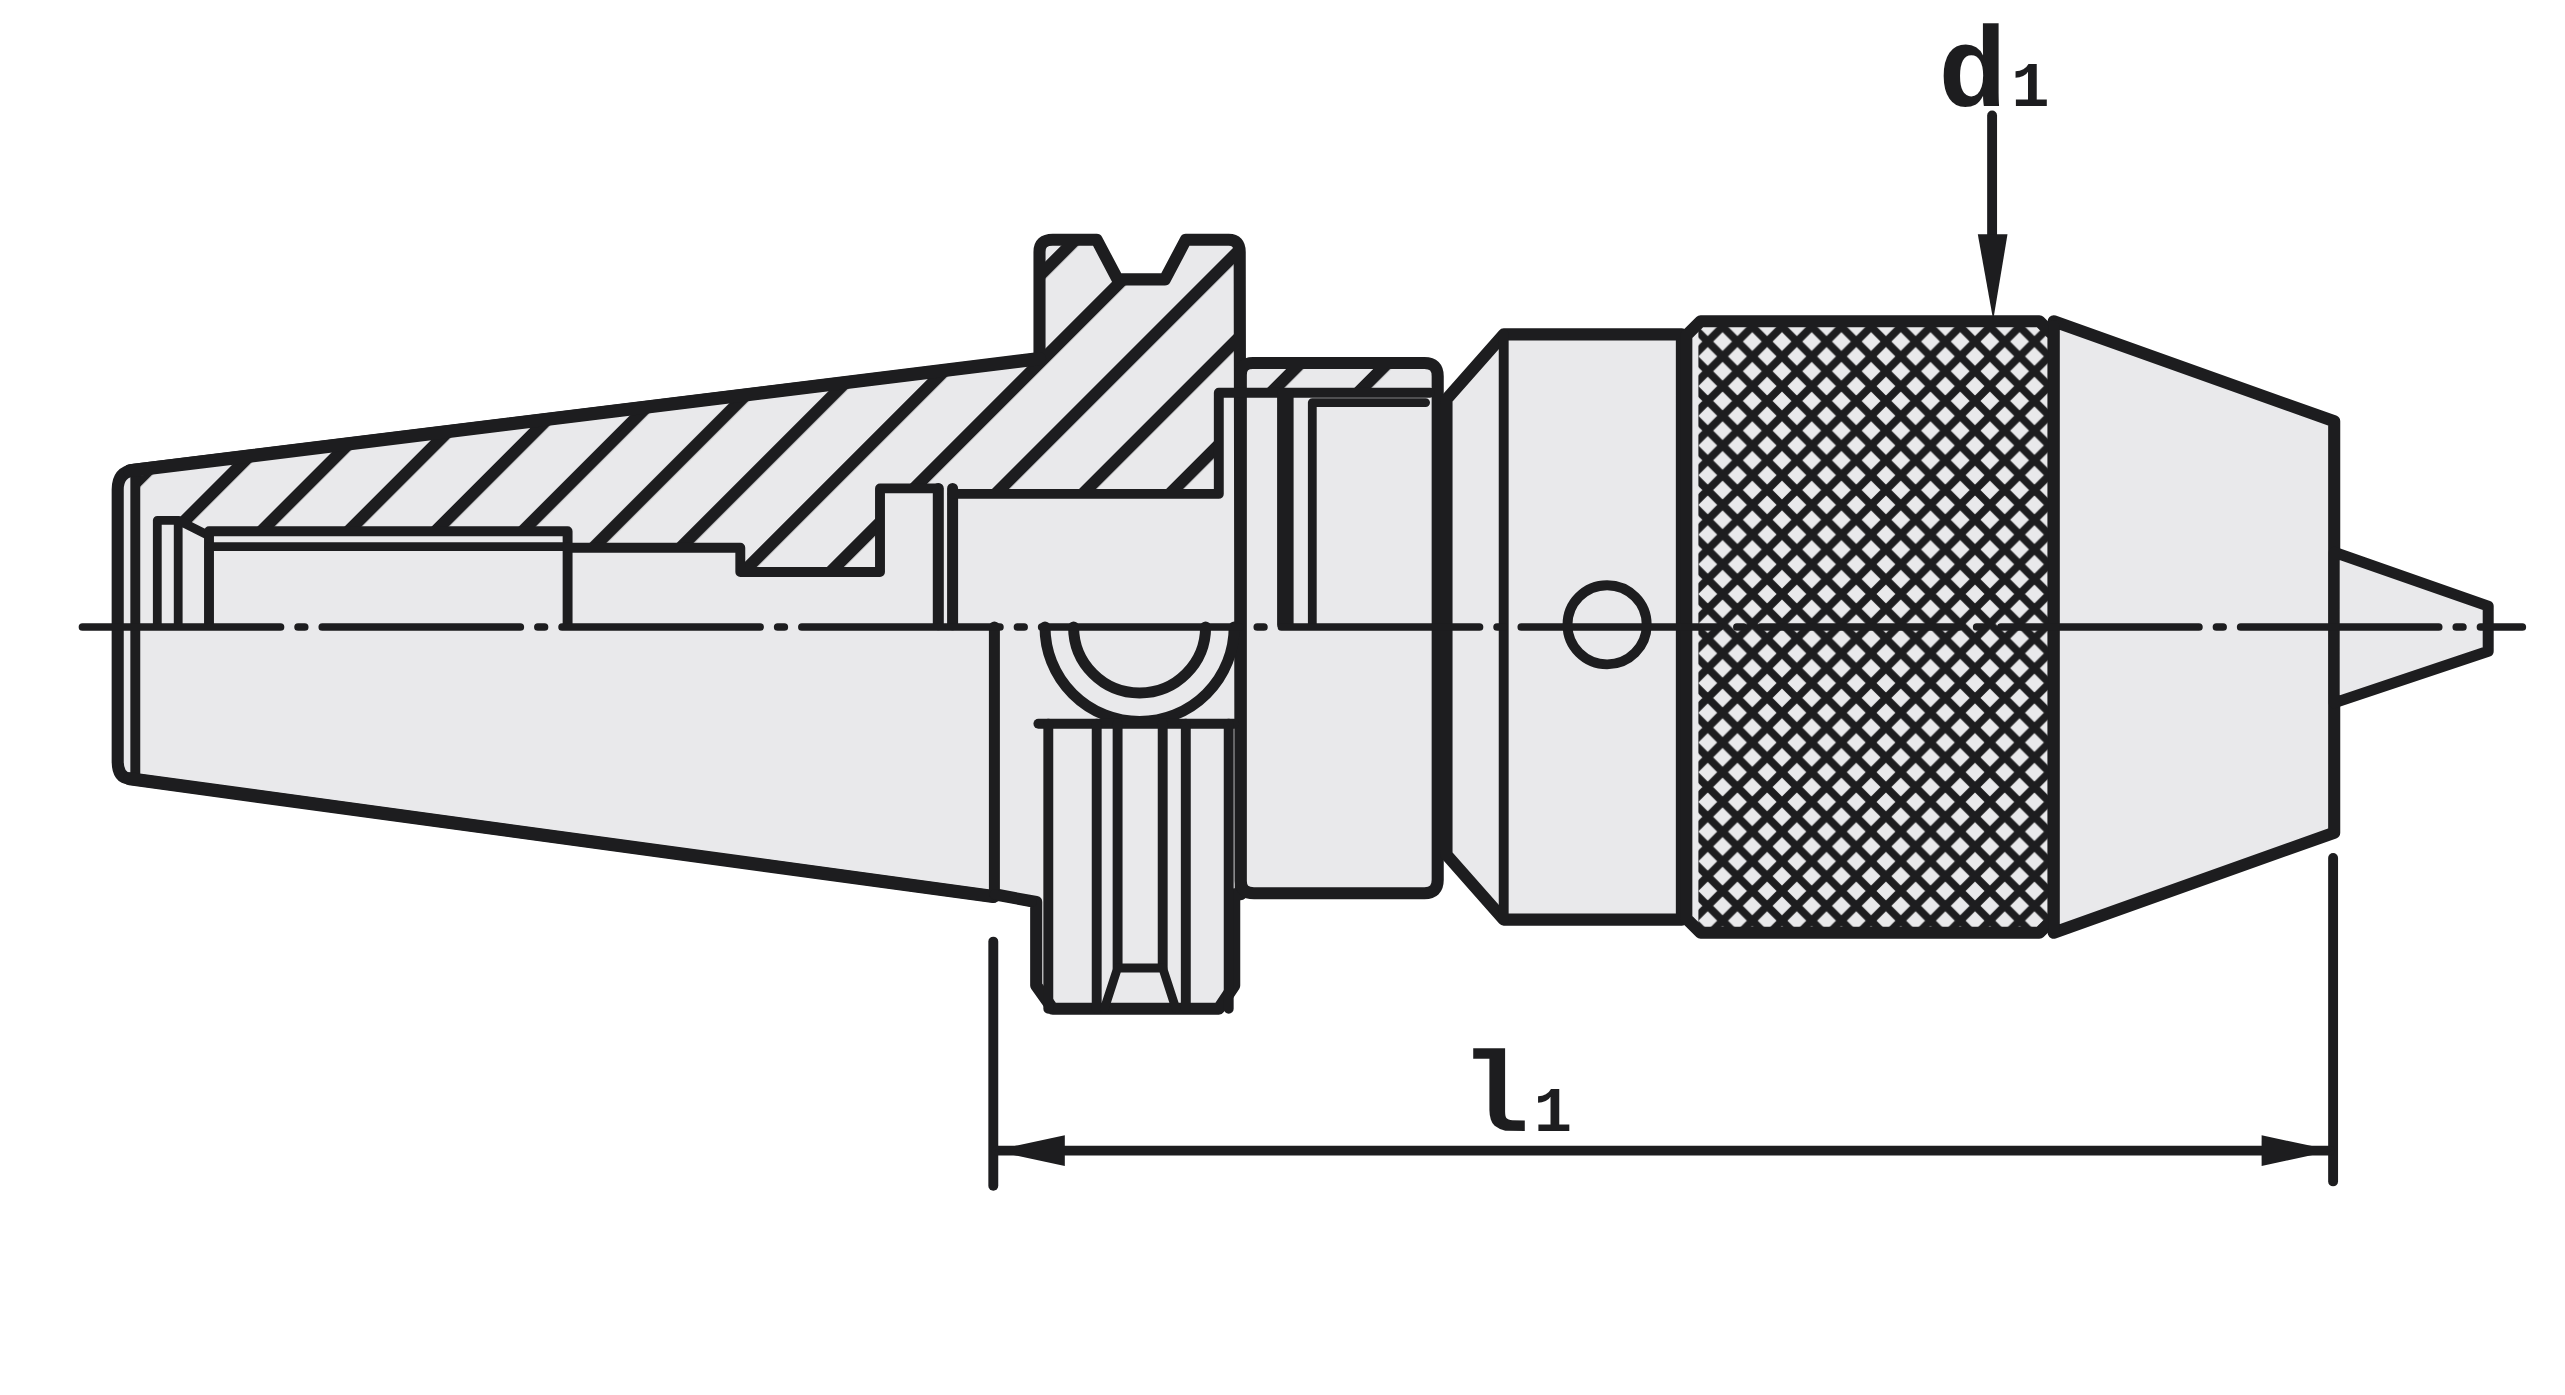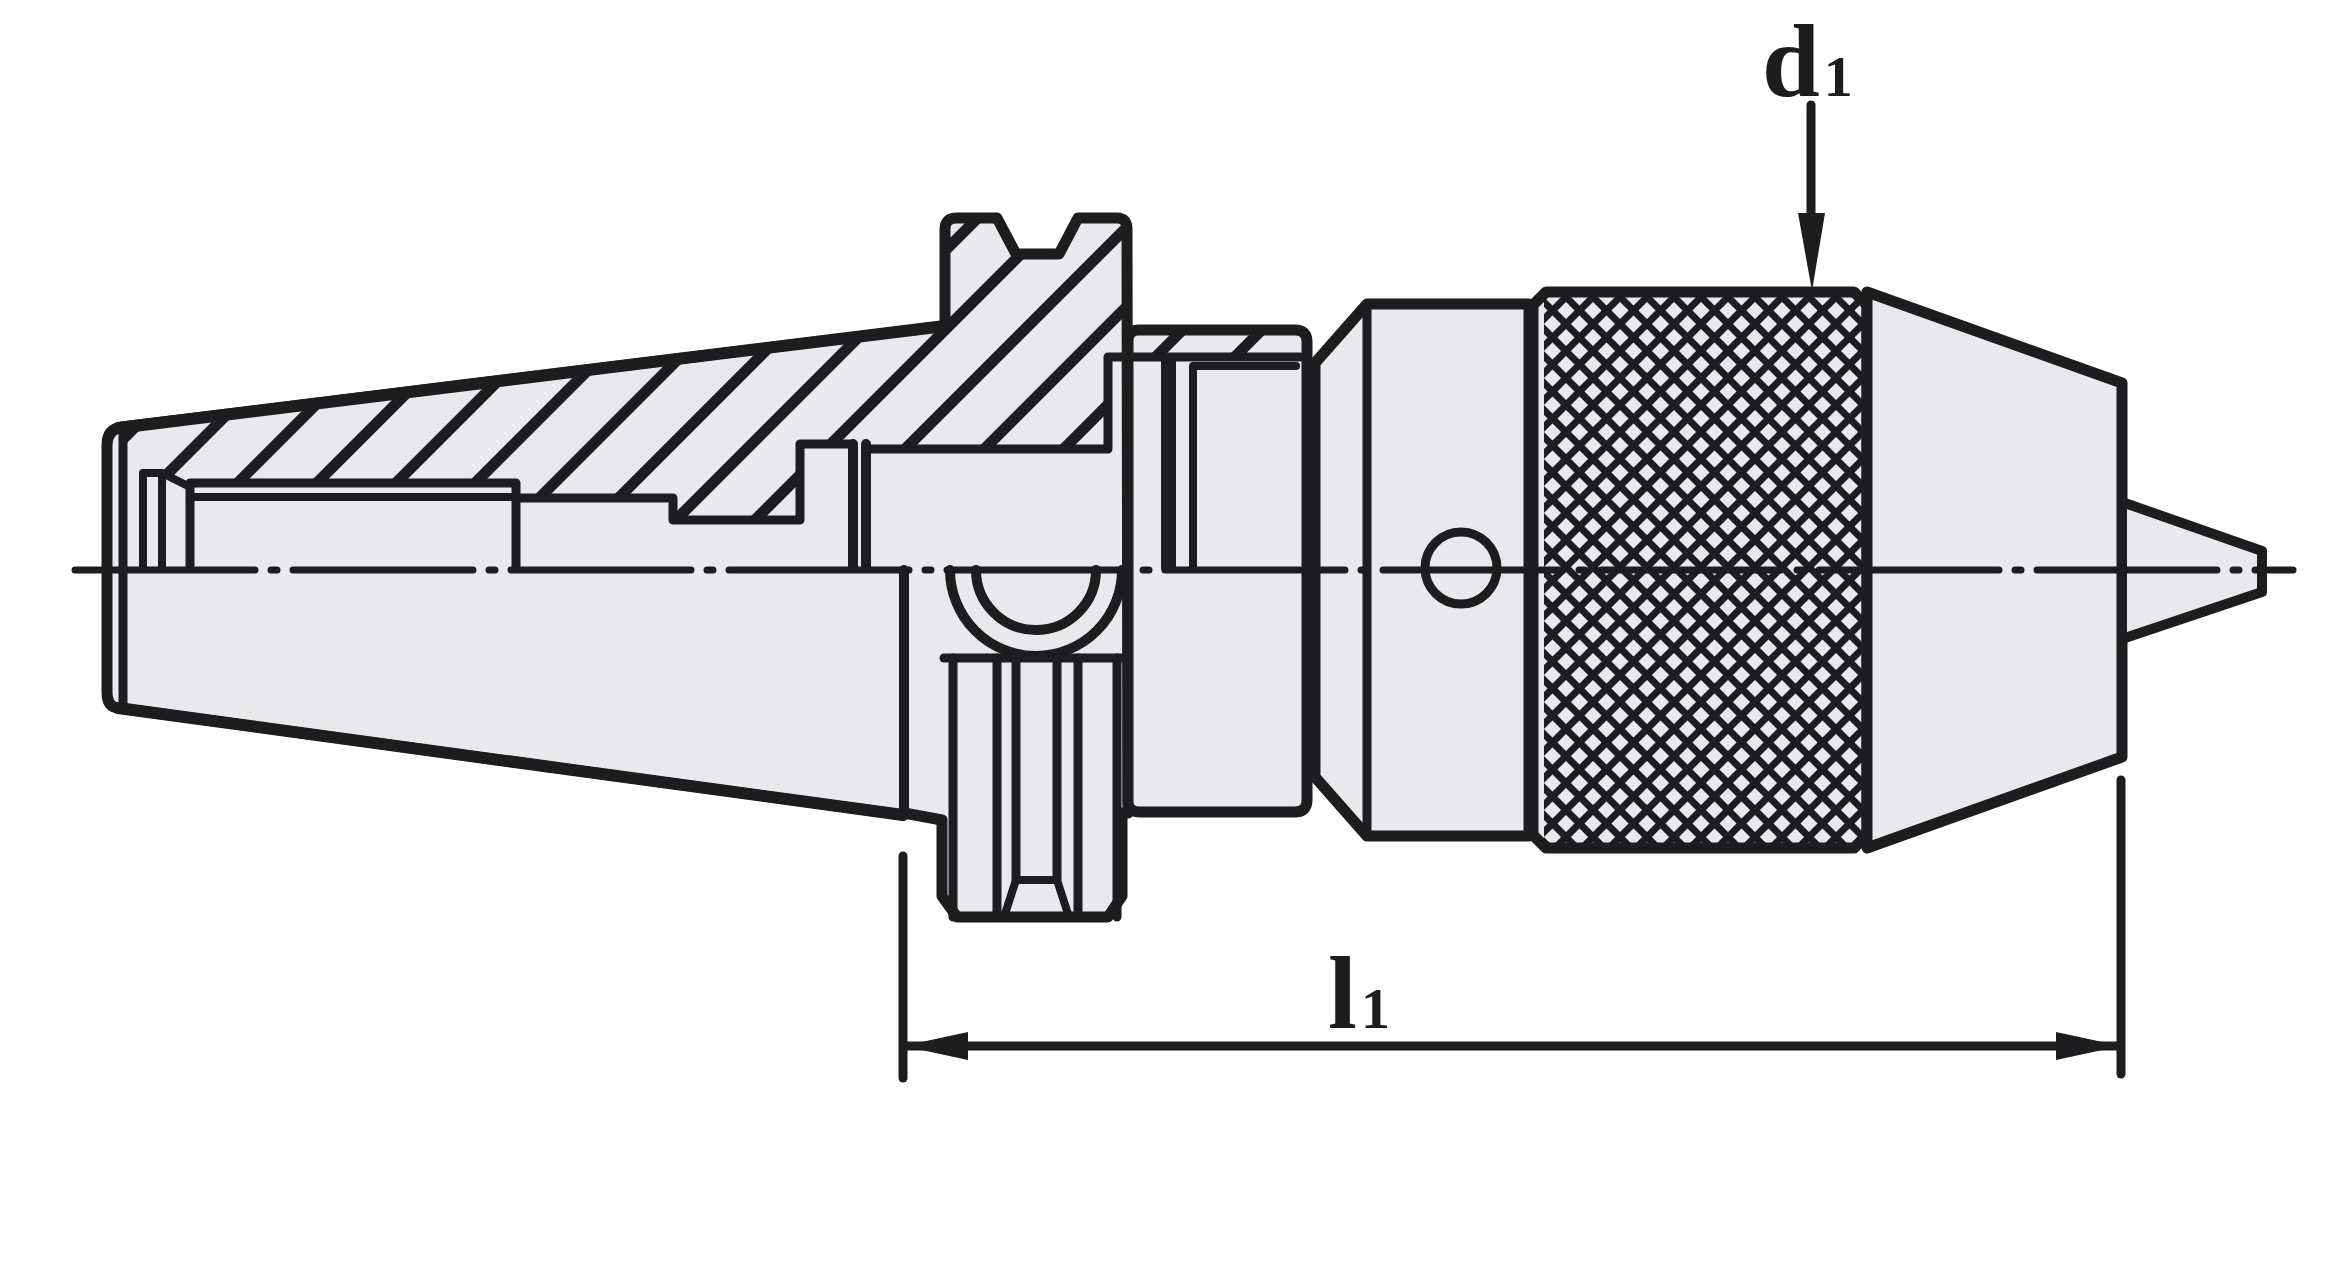--- a/index.html
+++ b/index.html
@@ -1,17 +1,17 @@
 <!DOCTYPE html>
 <html><head>
 <meta charset="utf-8">
 <style>
   html,body{margin:0;padding:0;background:#fff;}
   .stage{position:relative;width:2332px;height:1268px;background:var(--bg,#fff);overflow:hidden;
-         font-family:Liberation Serif, serif;text-align:right;}
+         font-family:Liberation Mono, monospace;text-align:right;}
   svg{position:absolute;left:0;top:0;display:block;}
   .part{fill:var(--fill);stroke:var(--line);stroke-width:11;stroke-linejoin:round;}
   .iline{fill:none;stroke:var(--line);stroke-width:9;stroke-linecap:round;stroke-linejoin:round;}
   .w7{stroke-width:7}.w8{stroke-width:8}.w10{stroke-width:10}.w12{stroke-width:12}
   .hatchfill{fill:url(#hatch);stroke:none;}
   .meshfill{fill:url(#knurlmesh);stroke:none;}
   .dim{stroke:var(--line);fill:none;stroke-width:9;stroke-linecap:round;}
   .dimhead{fill:var(--line);stroke:none;}
   .dimtext{fill:var(--line);font-weight:bold;}
   .centerline{stroke:var(--line);stroke-width:7;fill:none;stroke-dasharray:180 16 6 16;stroke-linecap:round;}

